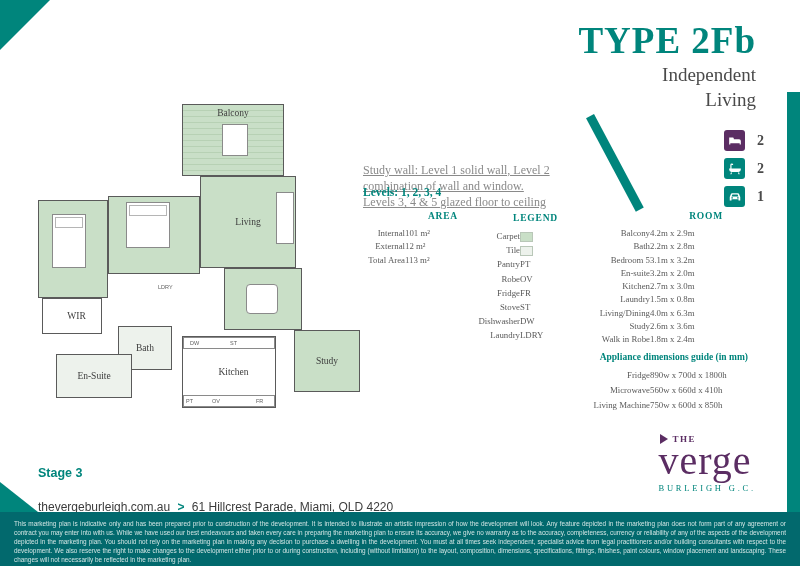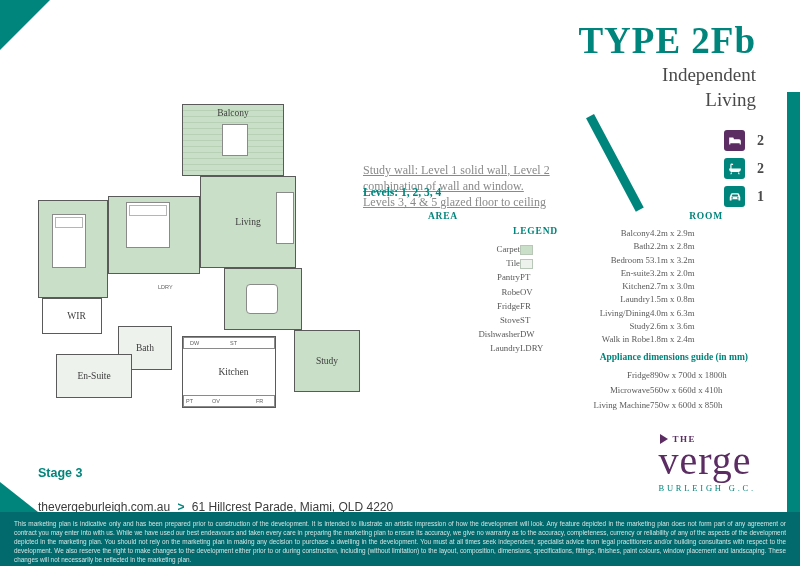--- a/index.html
+++ b/index.html
@@ -152,23 +152,40 @@
   </div>
 
   <div class="study-note">
     <div>Study wall: Level 1 solid wall, Level 2 combination of wall and window.</div>
     <div>Levels 3, 4 &amp; 5 glazed floor to ceiling</div>
   </div>
   <div class="levels">Levels: 1, 2, 3, 4</div>
 
   <div class="col area-col" style="left:363px;top:211px;width:95px">
     <div class="col-header">AREA</div>
-  </div>
-
-  <div class="col legend-col" style="left:462px;top:226px;width:96px">
+    <div>
+
+        <div class="trow">
+          <span class="tlabel">Internal</span>
+          <span class="tvalue">101 m²</span>
+        </div>
+
+        <div class="trow">
+          <span class="tlabel">External</span>
+          <span class="tvalue">12 m²</span>
+        </div>
+
+        <div class="trow">
+          <span class="tlabel">Total Area</span>
+          <span class="tvalue">113 m²</span>
+        </div>
+      </div>
+  </div>
+
+  <div class="col legend-col" style="left:462px;top:213px;width:96px">
     <div class="col-header">LEGEND</div>
     <div>
 
         <div class="trow">
           <span class="tlabel">Carpet</span>
           <span class="swatch" style="background: rgb(201, 223, 199);"></span>
           <span class="lg-code"></span>
         </div>
 
         <div class="trow">

